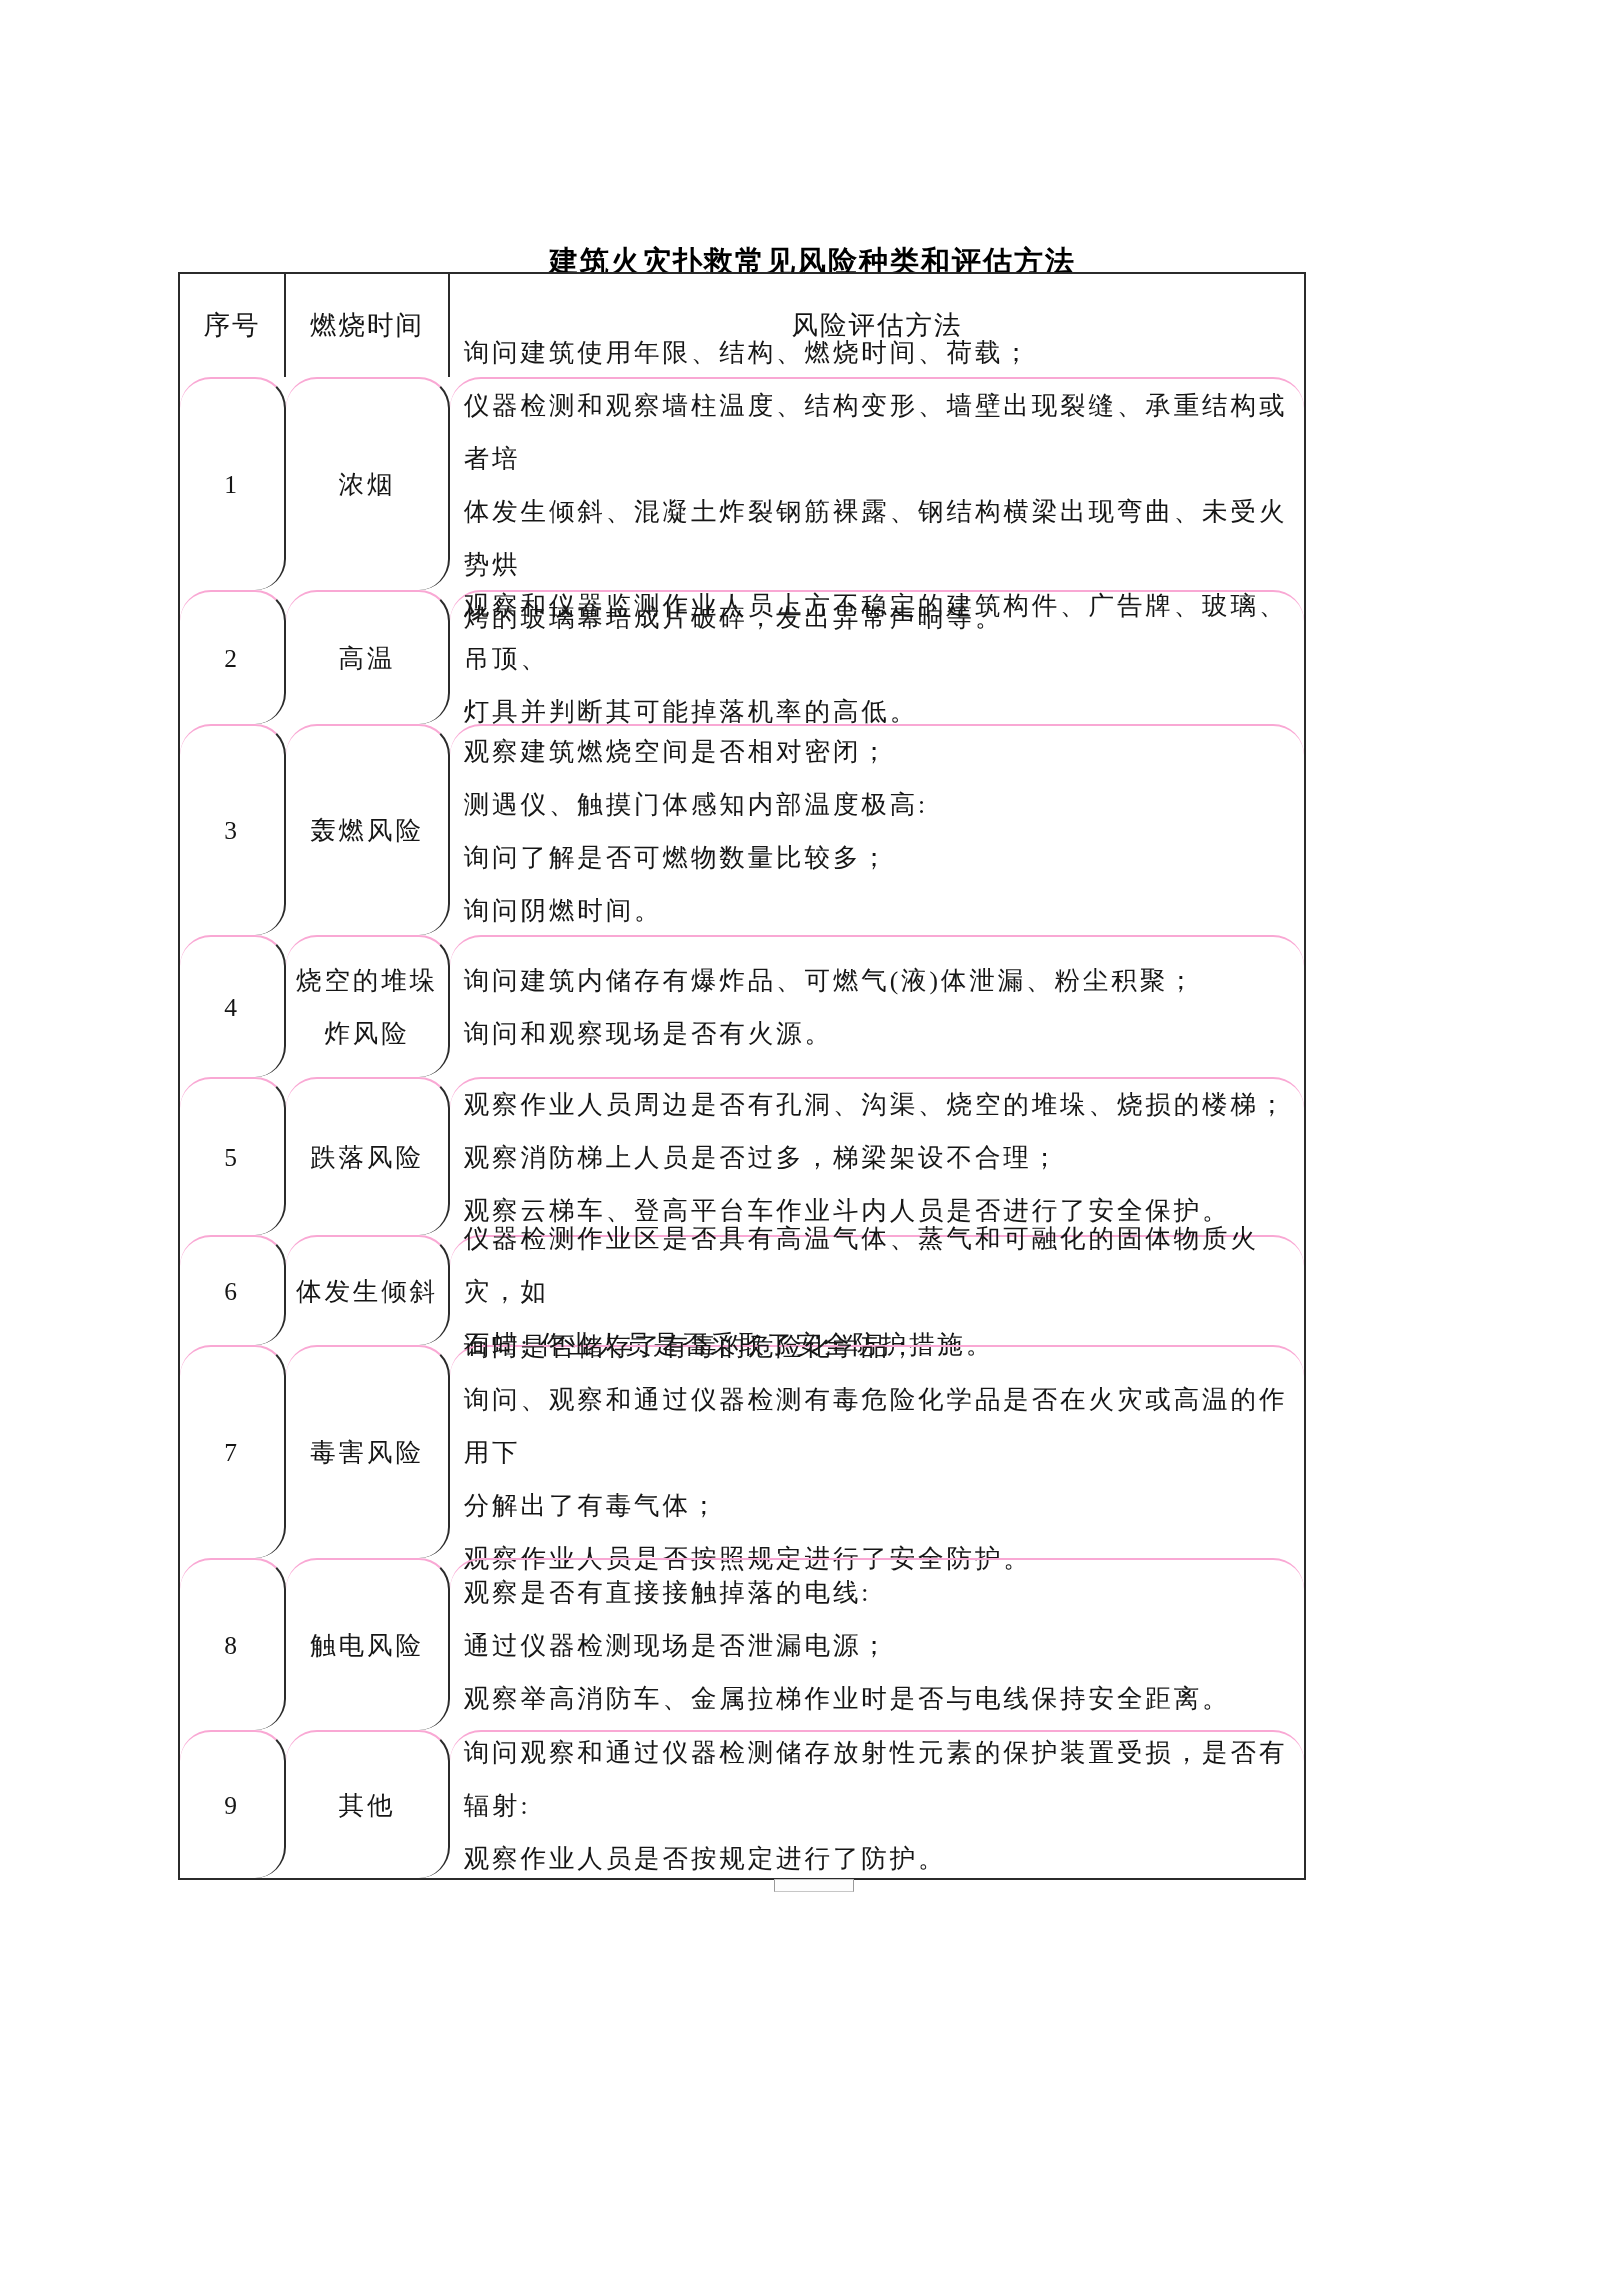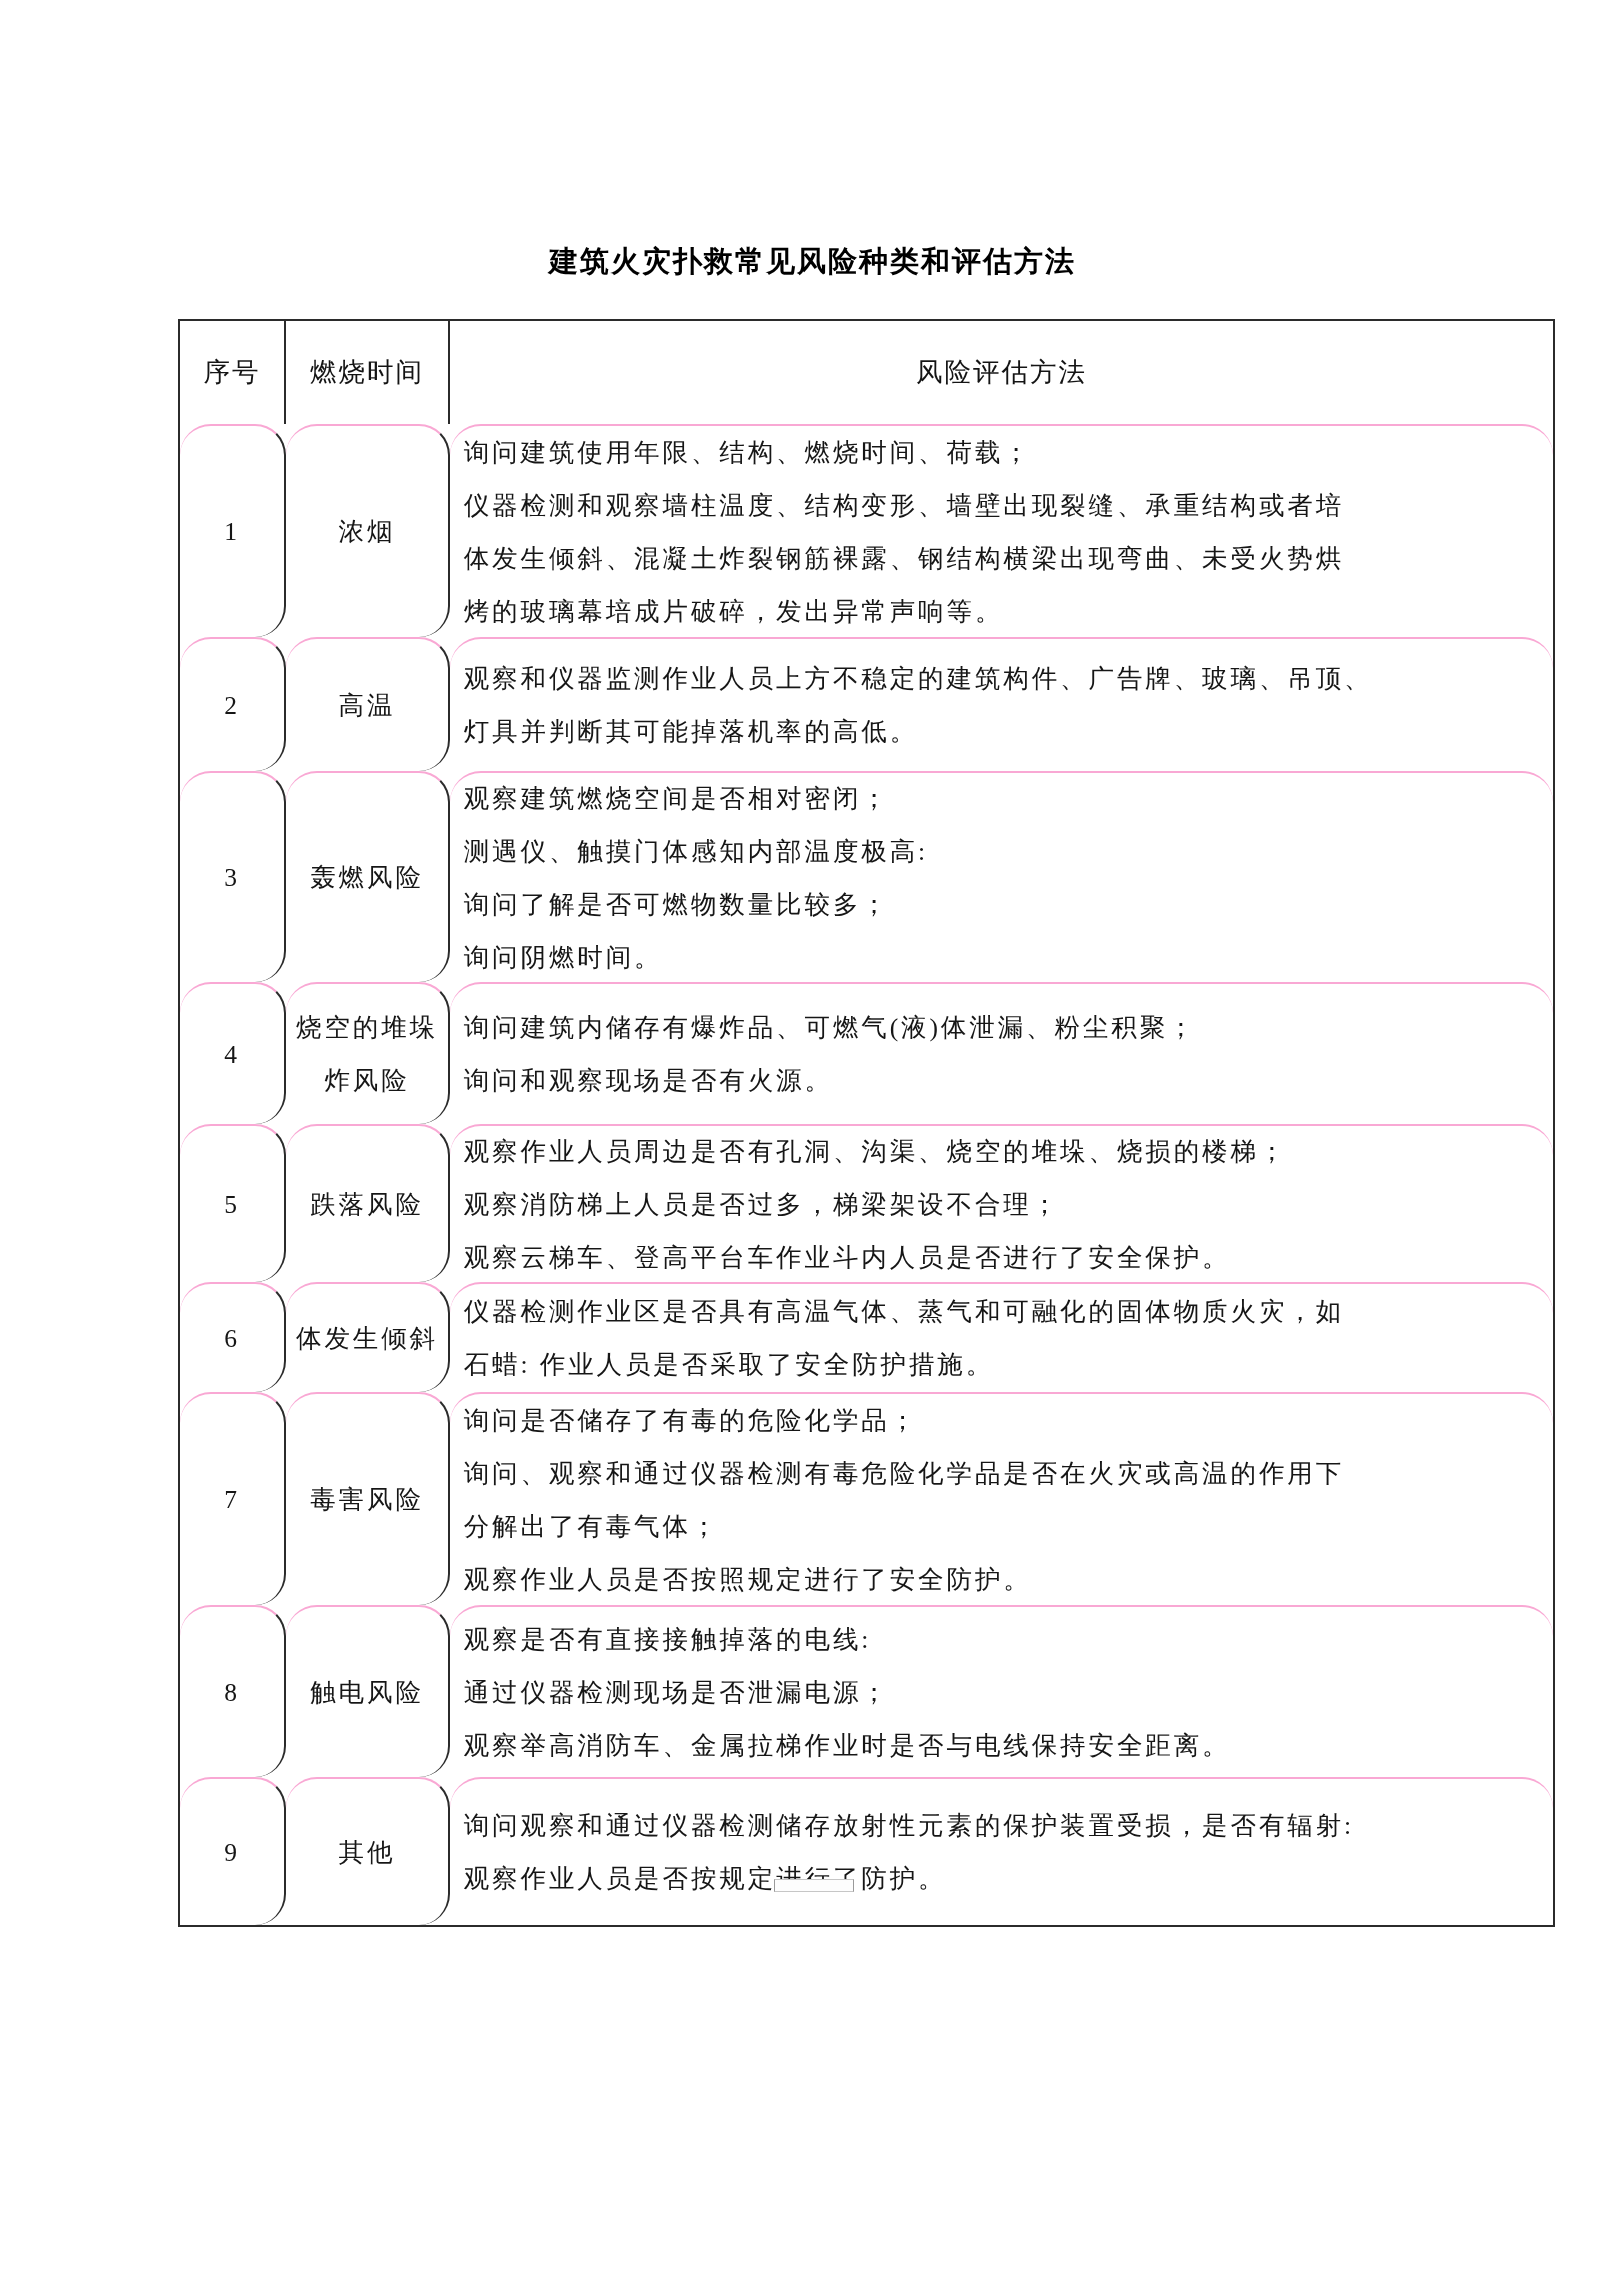--- a/index.html
+++ b/index.html
@@ -21,24 +21,23 @@
     left: 178px; top: 218px; width: 1269px;
     text-align: center;
     font-size: 29px;
     font-weight: bold;
     letter-spacing: 2px;
     color: #000000;
     margin-top: 24px;
   }
   .risk-table {
     position: absolute;
-    left: 178px; top: 272px; width: 1377px;
+    left: 178px; top: 272px; width: 1128px;
     border: 2px solid #2b2b2b;
     background: #ffffff;
-    margin-top: 47px;
   }
   .t-row { display: flex; width: 100%; }
   .t-row + .t-row .cell { border-top: 2px solid #f9a8d4; border-radius: 31px; }
   .cell {
     display: flex;
     align-items: center;
     font-size: 25.5px;
     letter-spacing: 2.9px;
     line-height: 53px;
     color: #161616;

